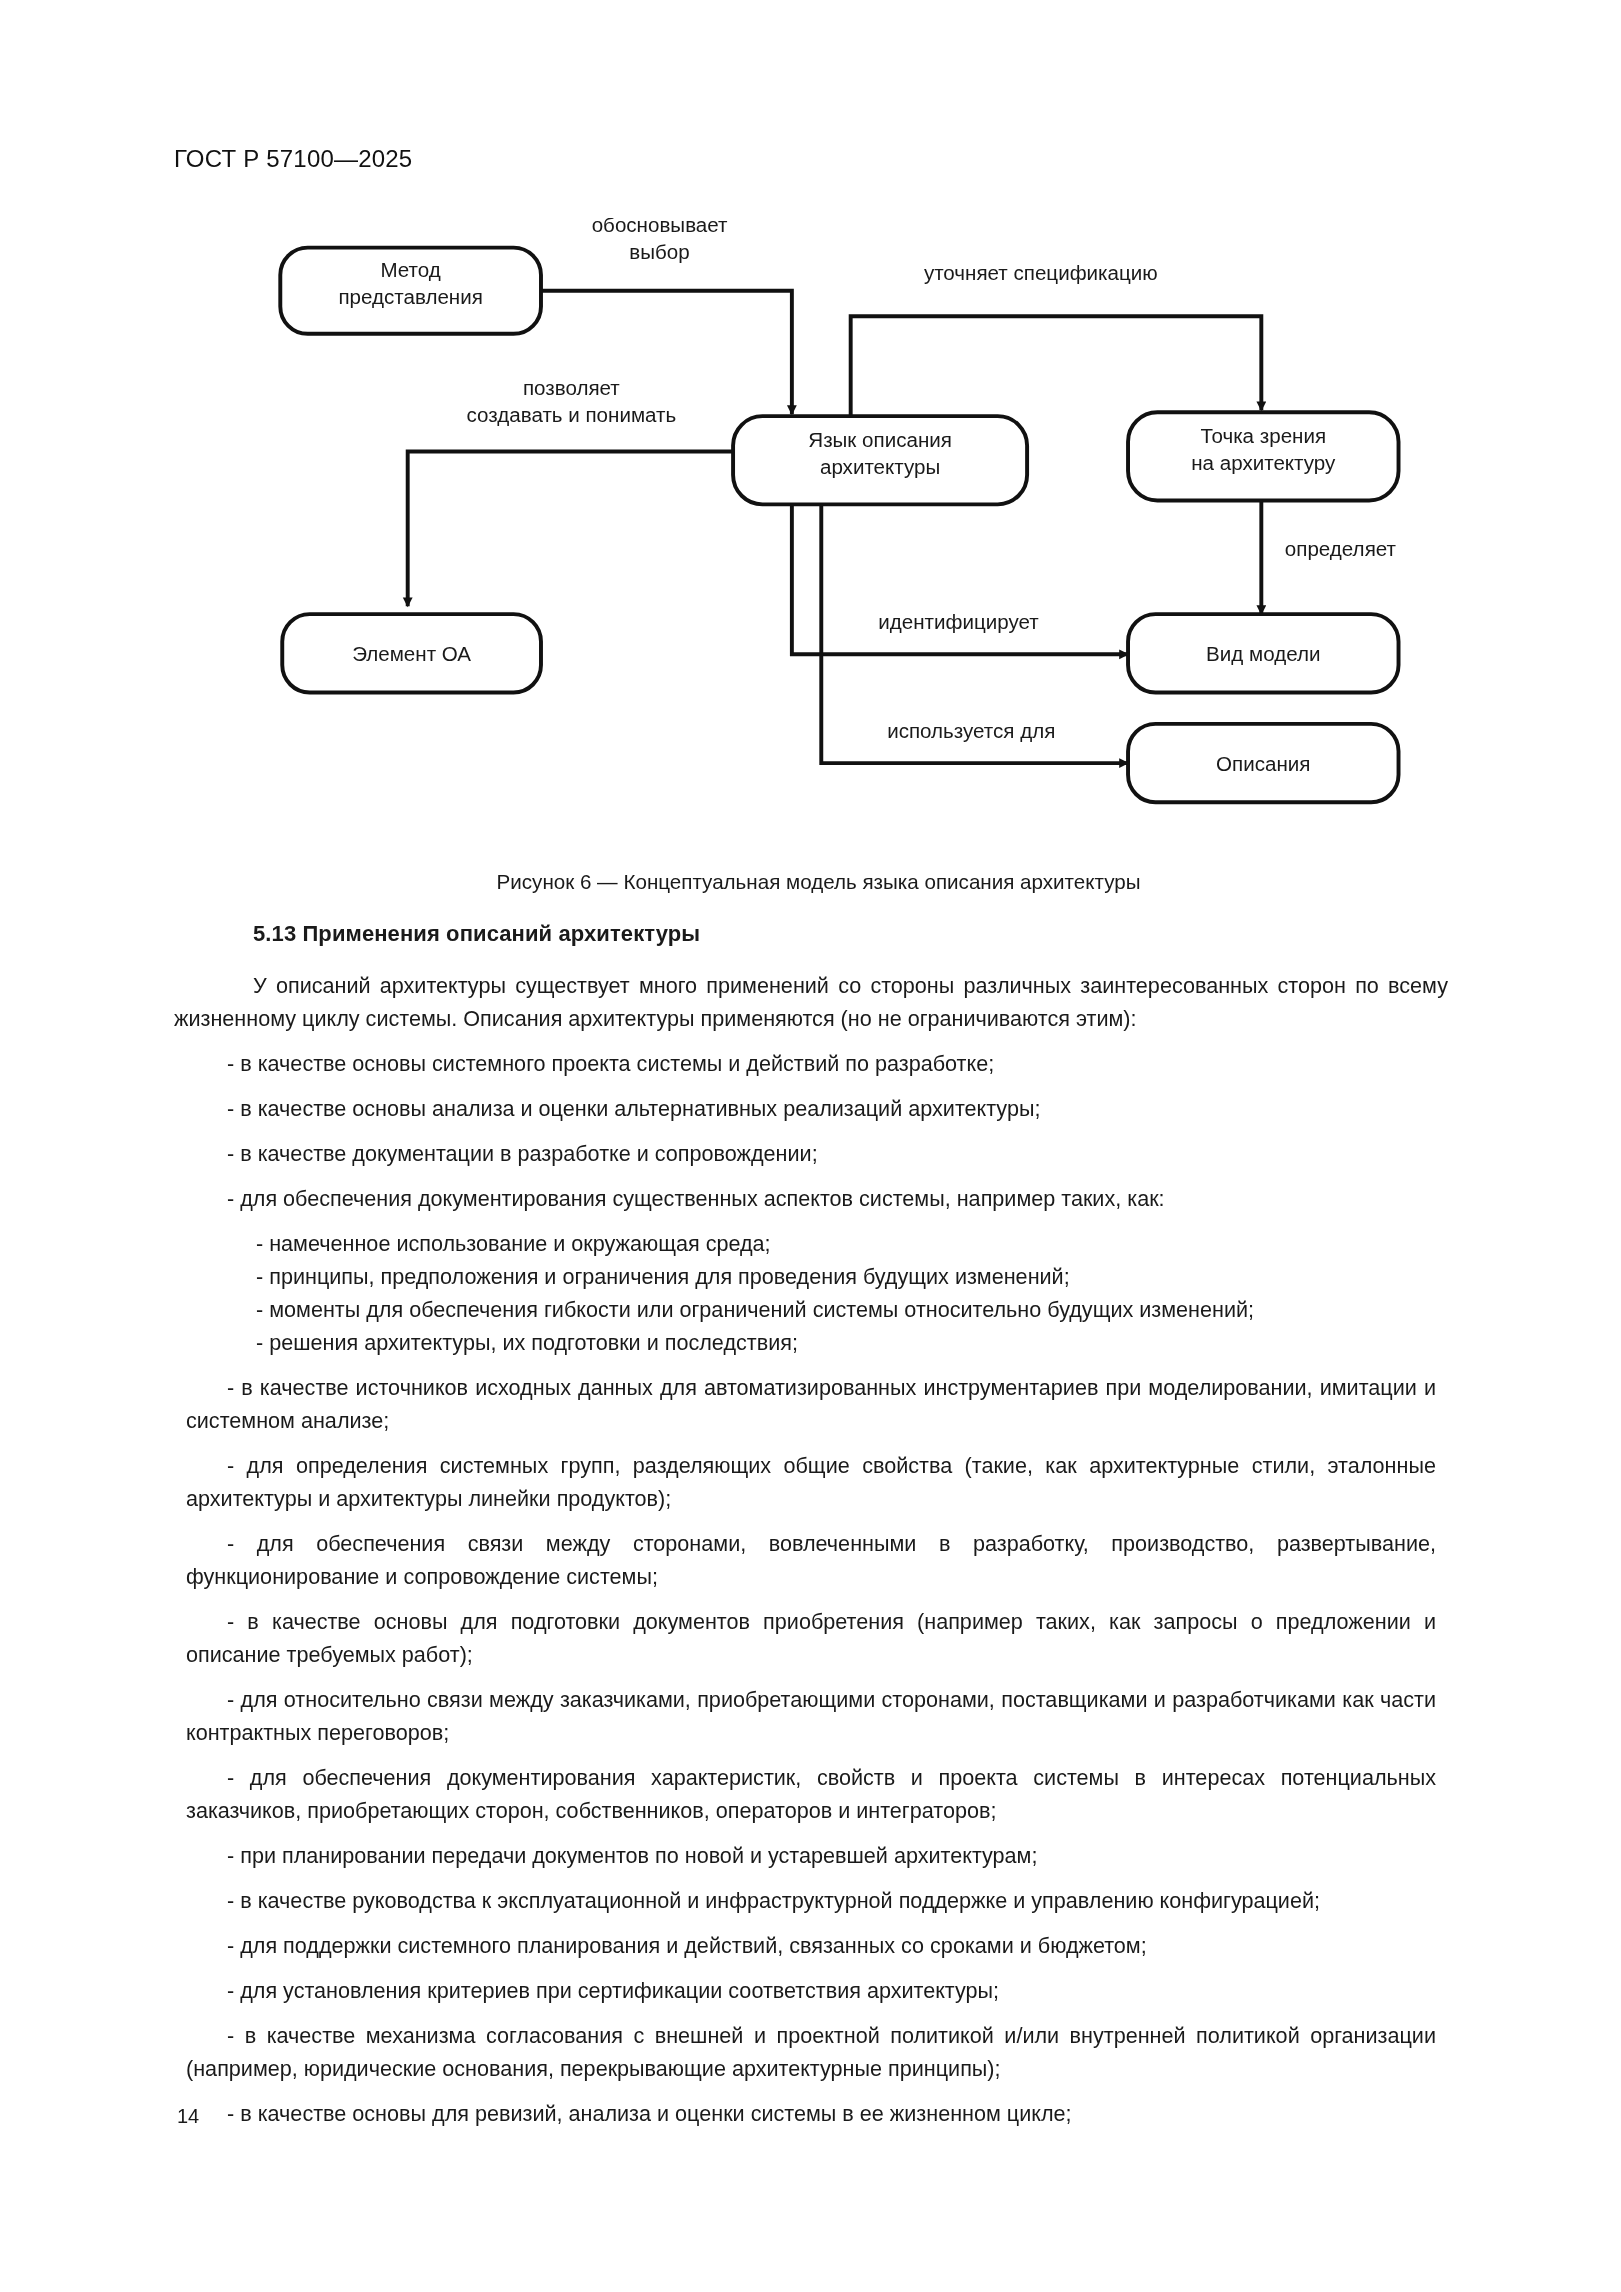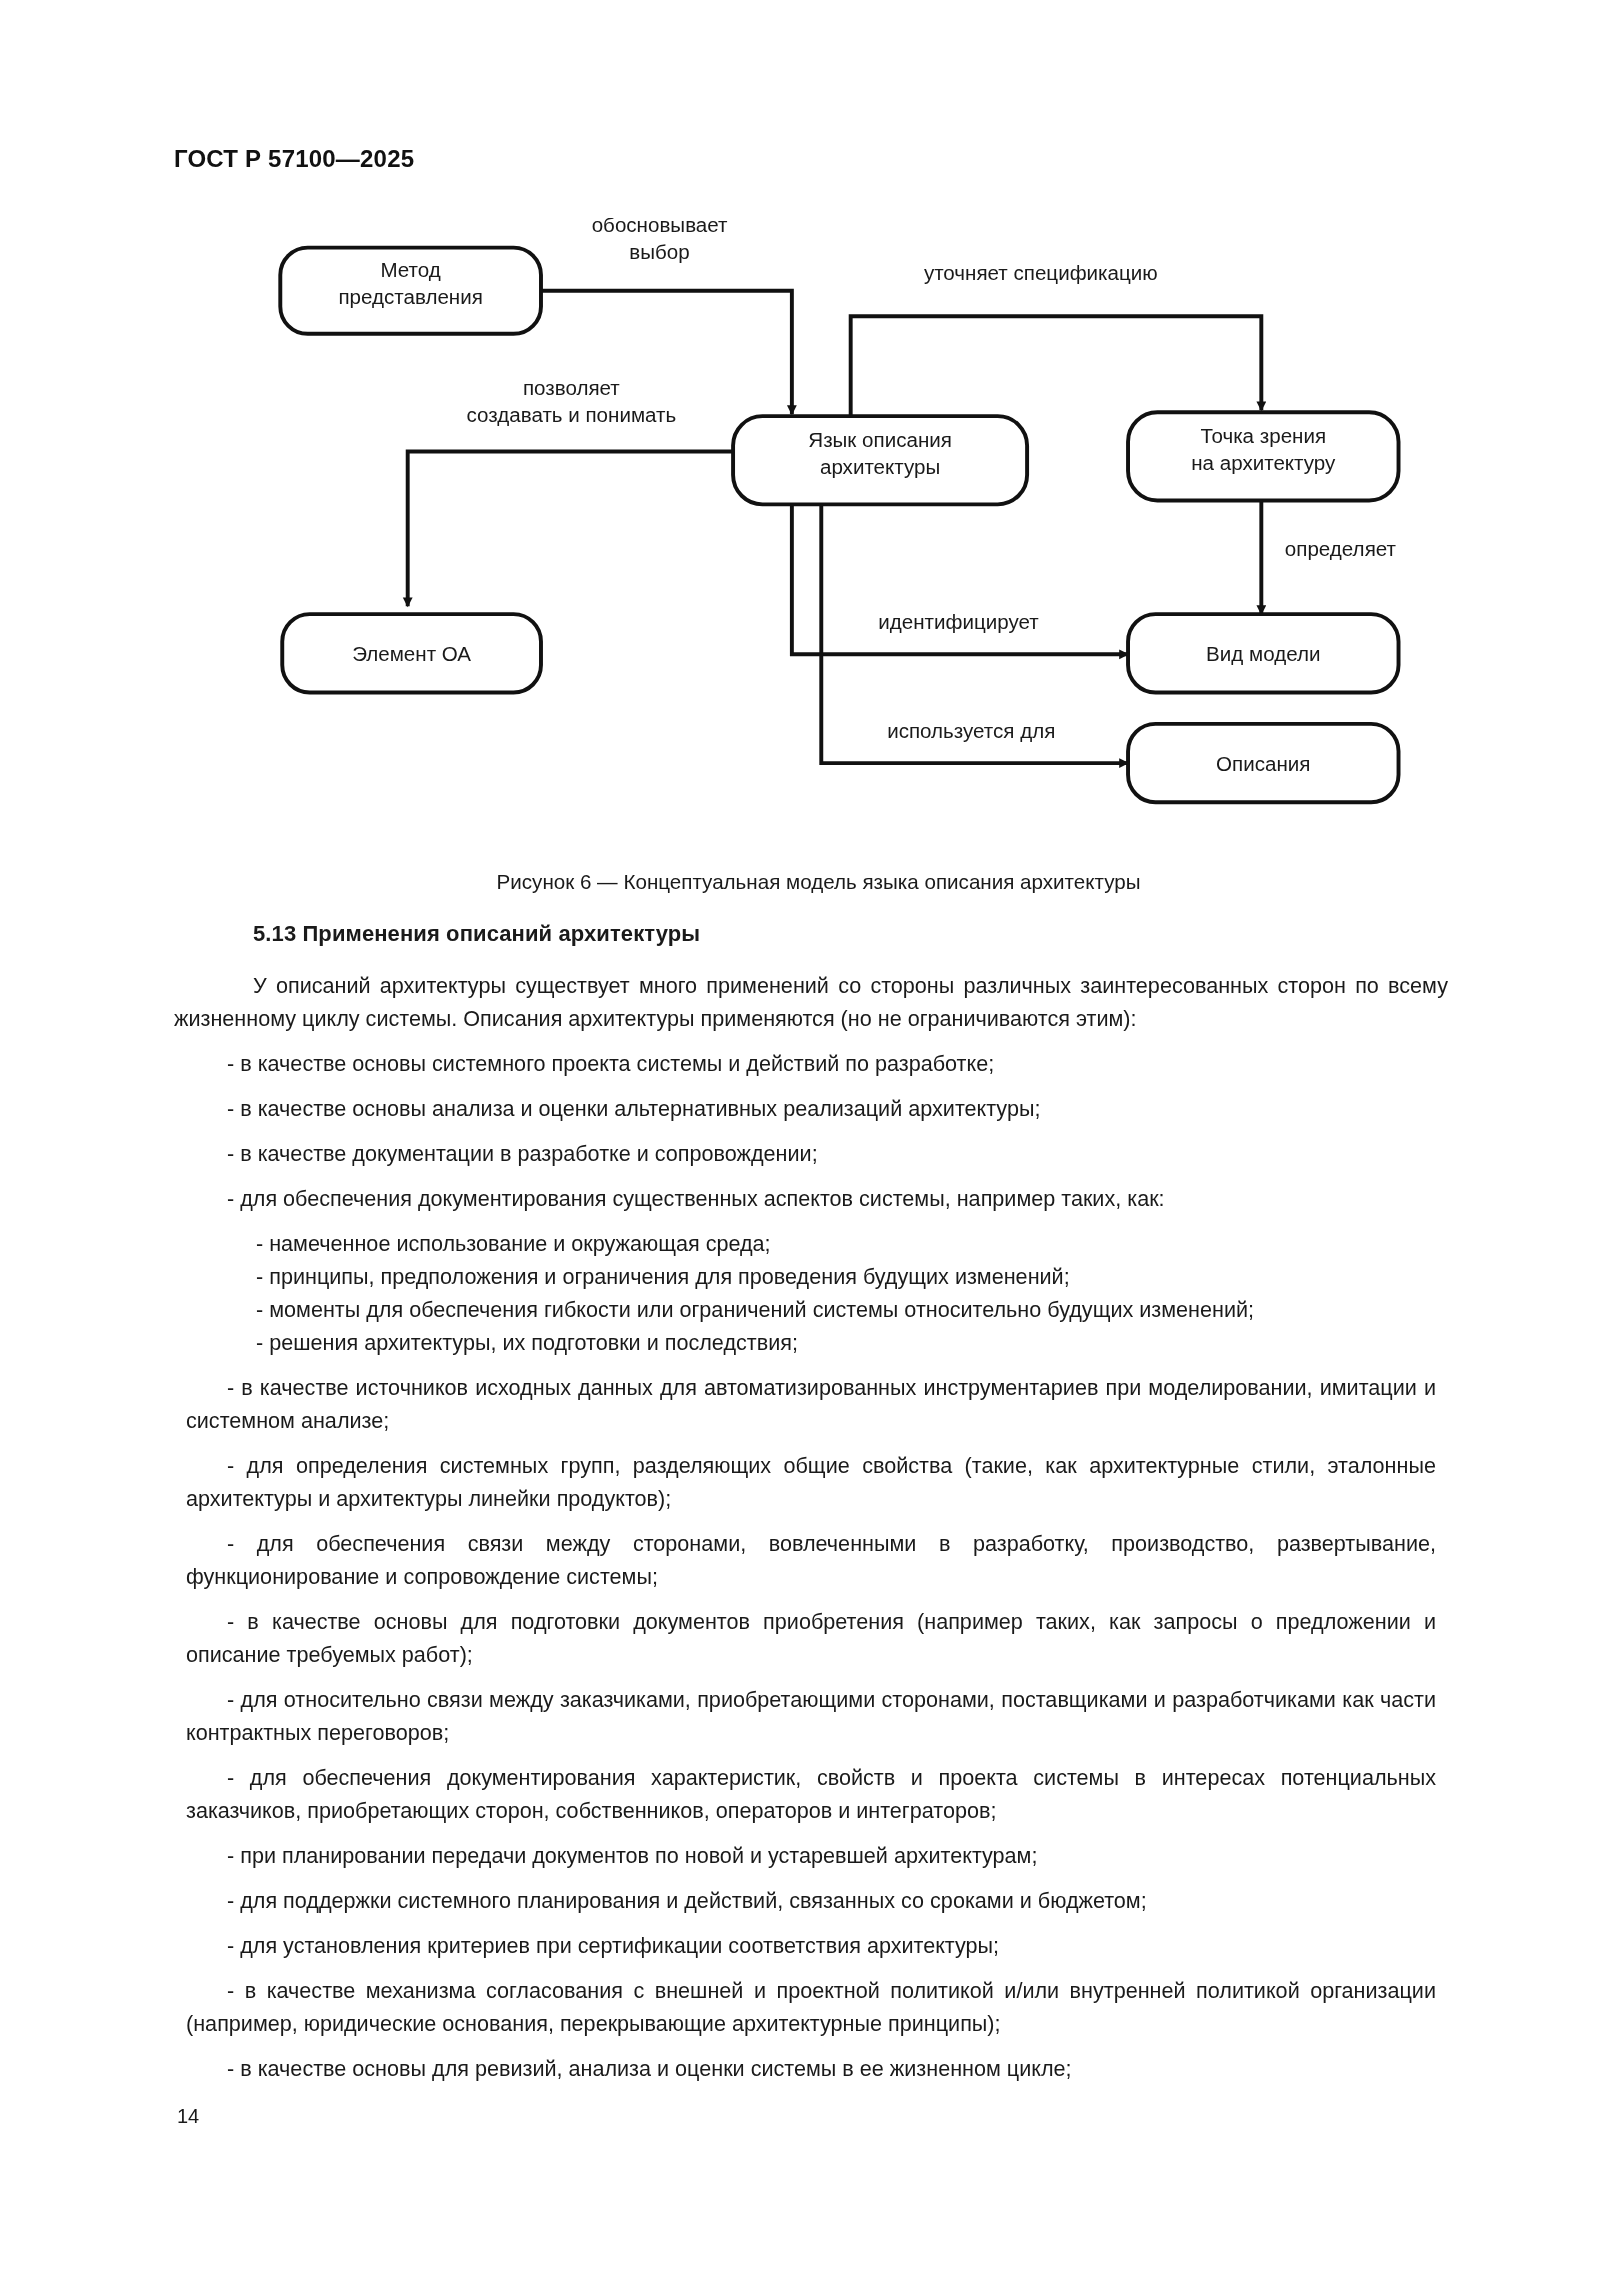--- a/index.html
+++ b/index.html
@@ -22,21 +22,21 @@
     box-sizing: border-box;
     padding: 0;
   }
 
   
   .doc-header {
     position: absolute;
     left: 174px;
     top: 145px;
     font-size: 24px;
-    font-weight: bold;
+    font-weight: normal;
     letter-spacing: 0.2px;
     color: #111;
   }
 
   
   .figure-wrap {
     position: absolute;
     left: 0;
     top: 218px;
     width: 1621px;
@@ -235,20 +235,21 @@
     </ul>
 
     <ul class="lvl1">
       <li class="flush">- в качестве источников исходных данных для автоматизированных инструментариев при моделировании, имитации и системном анализе;</li>
       <li class="flush">- для определения системных групп, разделяющих общие свойства (такие, как архитектурные стили, эталонные архитектуры и архитектуры линейки продуктов);</li>
       <li class="flush">- для обеспечения связи между сторонами, вовлеченными в разработку, производство, развертывание, функционирование и сопровождение системы;</li>
       <li class="flush">- в качестве основы для подготовки документов приобретения (например таких, как запросы о предложении и описание требуемых работ);</li>
       <li class="flush">- для относительно связи между заказчиками, приобретающими сторонами, поставщиками и разработчиками как части контрактных переговоров;</li>
       <li class="flush">- для обеспечения документирования характеристик, свойств и проекта системы в интересах потенциальных заказчиков, приобретающих сторон, собственников, операторов и интеграторов;</li>
       <li>- при планировании передачи документов по новой и устаревшей архитектурам;</li>
+      <li class="flush">- в качестве руководства к эксплуатационной и инфраструктурной поддержке и управлению конфигурацией;</li>
       <li>- для поддержки системного планирования и действий, связанных со сроками и бюджетом;</li>
       <li>- для установления критериев при сертификации соответствия архитектуры;</li>
       <li class="flush">- в качестве механизма согласования с внешней и проектной политикой и/или внутренней политикой организации (например, юридические основания, перекрывающие архитектурные принципы);</li>
       <li>- в качестве основы для ревизий, анализа и оценки системы в ее жизненном цикле;</li>
     </ul>
 
   </div>
 
   <div class="page-number">14</div>
 

